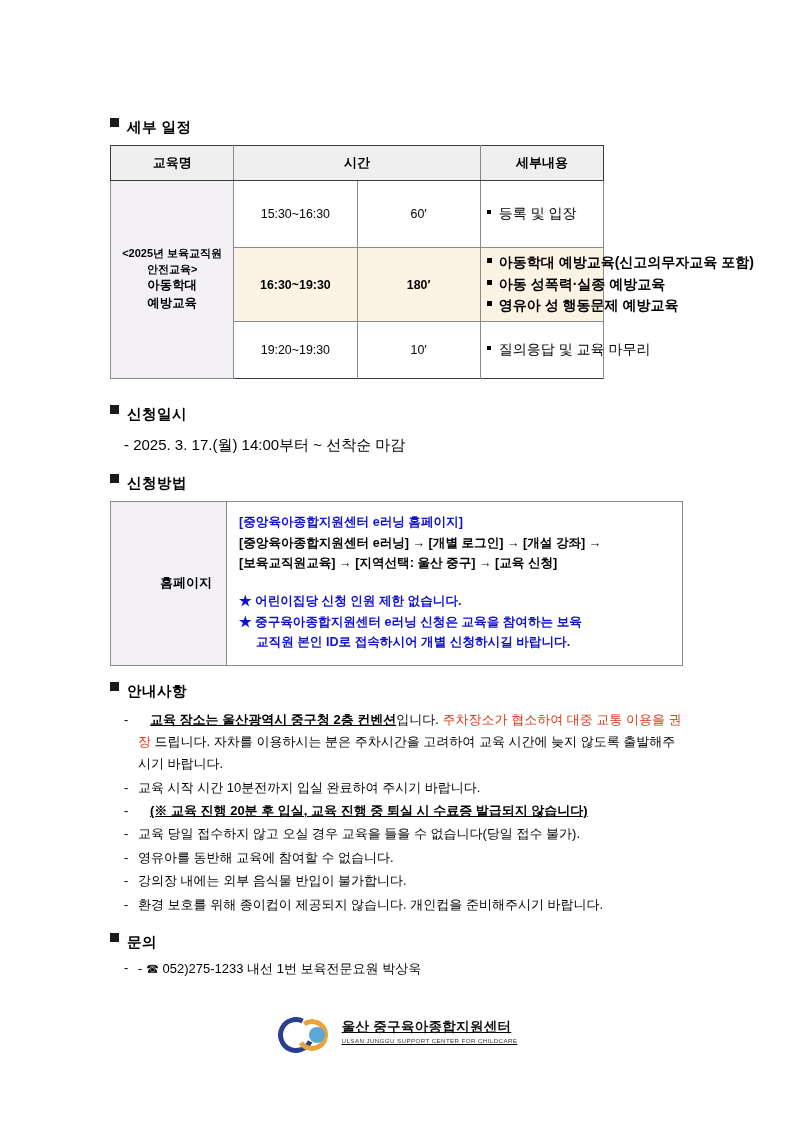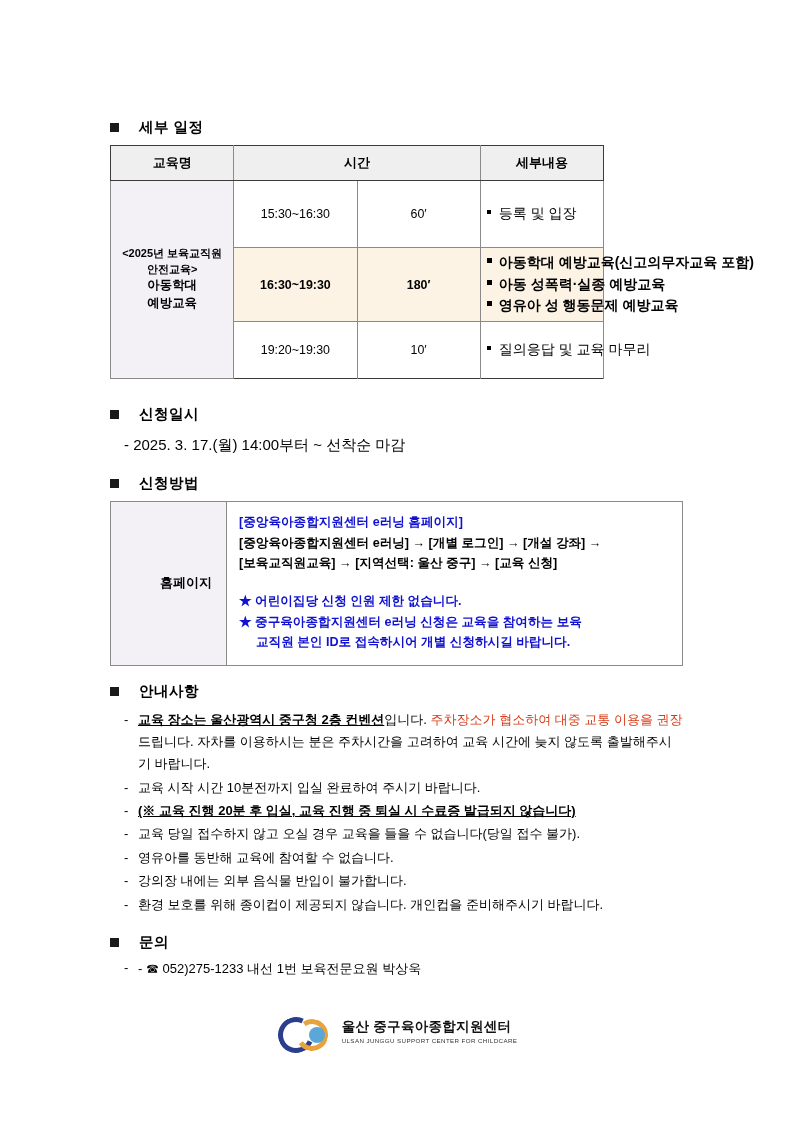--- a/index.html
+++ b/index.html
@@ -19,26 +19,24 @@
     position: relative;
     width: 793px;
     height: 1121px;
     box-sizing: border-box;
     padding: 118px 110px 0 110px;
   }
 
   
   .sec-head {
     display: flex;
-    align-items: center;
     font-size: 14.5px;
     font-weight: bold;
     letter-spacing: 0.5px;
     margin: 0 0 8px 0;
-    gap: 12px;
   }
   .sec-head .marker {
     display: inline-block;
     width: 9px;
     height: 9px;
     background: #1a1a1a;
     margin-right: 8px;
   }
   .sec-head .txt { white-space: pre; }
 
@@ -176,21 +174,21 @@
     line-height: 1.72;
     margin-bottom: 1px;
   }
   ul.notice > li:before {
     content: "-";
     position: absolute;
     left: 0;
     top: 0;
   }
   .b { font-weight: bold; }
-  .u { text-decoration: underline; }
+  .u { text-decoration: underline; margin-left: 12px; }
   .red { color: #d93a17; }
 
   
   .contact {
     font-size: 13px;
     margin-left: 14px;
     position: relative;
     padding-left: 14px;
   }
   .contact:before {
@@ -202,20 +200,21 @@
 
   
   .footer {
     position: absolute;
     left: 0;
     right: 0;
     bottom: 72px;
     display: flex;
     justify-content: center;
     align-items: center;
+    text-decoration: underline;
   }
   .logo-mark {
     position: relative;
     width: 58px;
     height: 36px;
     margin-right: 8px;
   }
   .logo-mark .c1 {
     position: absolute;
     left: 2px; top: 4px;

